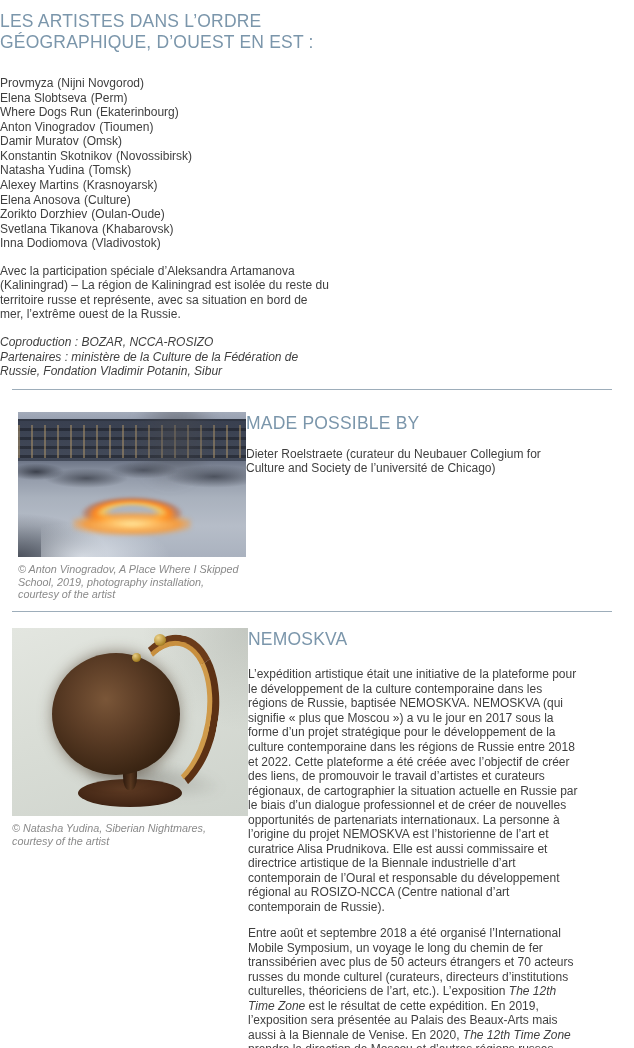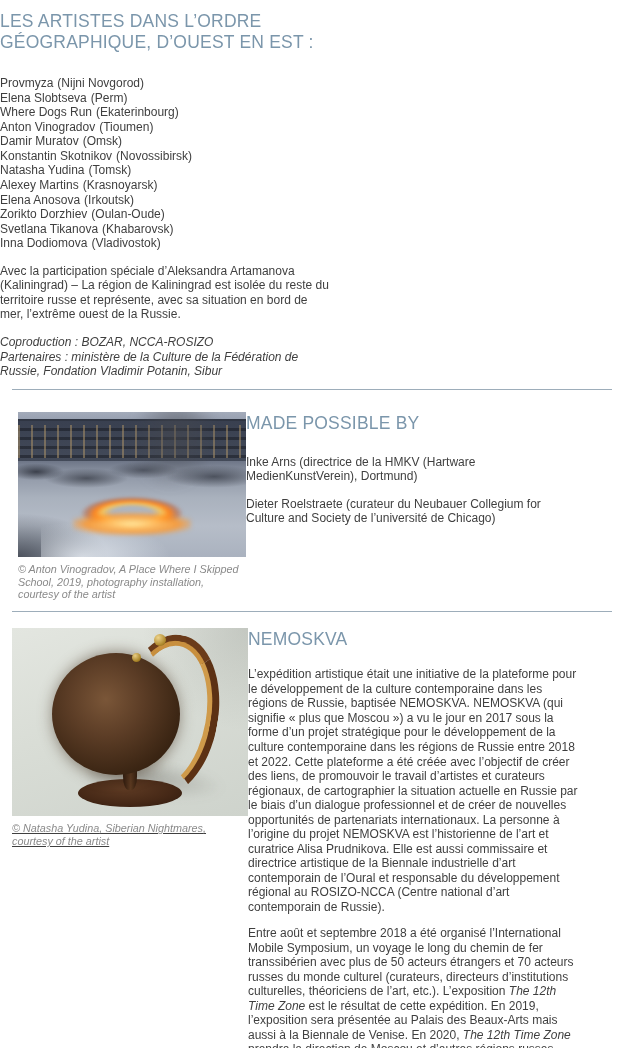--- a/index.html
+++ b/index.html
@@ -10,21 +10,21 @@
     --divider-light:#f3ead8;
     --link:#3d4f5f;
   }
   *{box-sizing:border-box;}
   html,body{margin:0;padding:0;background:#fff;}
   body{width:634px;font-family:"Liberation Sans",sans-serif;color:var(--body);}
   .page{width:634px;padding-top:10px;background:#fff;}
 
   .row{display:flex;align-items:flex-start;}
   .left{flex:0 0 246px;width:246px;padding-left:18px;}
-  .left.wide{flex:0 0 248px;width:248px;padding-left:12px;text-decoration:underline;}
+  .left.wide{flex:0 0 248px;width:248px;padding-left:12px;}
   .right{width:352px;padding-right:18px;}
 
   h2{margin:1px 0 0 0;font-size:17.5px;line-height:1.2;font-weight:400;color:var(--accent);letter-spacing:.2px;}
   .body-text{font-size:12px;line-height:1.21;margin:0;}
   .bold{font-weight:400;}
   .caption{margin:6px 0 0 0;font-size:10.8px;line-height:1.2;font-style:italic;color:var(--caption);}
   .credits{font-style:italic;}
   .credits .line{display:block;}
   .artist-list{margin-top:23px;}
   .artist{font-size:12px;line-height:1.215;}
@@ -127,21 +127,21 @@
       <h2>LES ARTISTES DANS L’ORDRE GÉOGRAPHIQUE, D’OUEST EN EST :</h2>
       <div class="artist-list body-text">
         <div class="artist"><span class="bold">Provmyza</span><span class="city">(Nijni Novgorod)</span></div>
         <div class="artist"><span class="bold">Elena Slobtseva</span><span class="city">(Perm)</span></div>
         <div class="artist"><span class="bold">Where Dogs Run</span><span class="city">(Ekaterinbourg)</span></div>
         <div class="artist"><span class="bold">Anton Vinogradov</span><span class="city">(Tioumen)</span></div>
         <div class="artist"><span class="bold">Damir Muratov</span><span class="city">(Omsk)</span></div>
         <div class="artist"><span class="bold">Konstantin Skotnikov</span><span class="city">(Novossibirsk)</span></div>
         <div class="artist"><span class="bold">Natasha Yudina</span><span class="city">(Tomsk)</span></div>
         <div class="artist"><span class="bold">Alexey Martins</span><span class="city">(Krasnoyarsk)</span></div>
-        <div class="artist"><span class="bold">Elena Anosova</span><span class="city">(Irkoutsk)</span></div>
+        <div class="artist"><span class="bold">Elena Anosova</span><span class="city">(Culture)</span></div>
         <div class="artist"><span class="bold">Zorikto Dorzhiev</span><span class="city">(Oulan-Oude)</span></div>
         <div class="artist"><span class="bold">Svetlana Tikanova</span><span class="city">(Khabarovsk)</span></div>
         <div class="artist"><span class="bold">Inna Dodiomova</span><span class="city">(Vladivostok)</span></div>
       </div>
       <p class="body-text para"><span>Avec la participation spéciale d’</span><span class="bold">Aleksandra Artamanova</span><span> (Kaliningrad) – La région de Kaliningrad est isolée du reste du territoire russe et représente, avec sa situation en bord de mer, l’extrême ouest de la Russie.</span></p>
       <p class="body-text para credits">
           <span class="line">Coproduction : BOZAR, NCCA-ROSIZO</span>
           <span class="line">Partenaires : ministère de la Culture de la Fédération de Russie, Fondation Vladimir Potanin, Sibur</span>
         </p>
     </div>
@@ -160,21 +160,20 @@
         <div class="i2-corner"></div>
         <div class="i2-snowlight"></div>
         <div class="i2-smoke"></div>
         <div class="i2-ring"></div>
         <div class="i2-ringfront"></div>
       </div>
       <p class="caption">© Anton Vinogradov, A Place Where I Skipped School, 2019, photography installation, courtesy of the artist</p>
     </div>
     <div class="right">
       <h2>MADE POSSIBLE BY</h2>
-      <p class="body-text mp-para mp-first"><span class="bold">Inke Arns</span><span> (directrice de la HMKV (Hartware MedienKunstVerein), Dortmund)</span></p>
       <p class="body-text mp-para"><span class="bold">Dieter Roelstraete</span><span> (curateur du Neubauer Collegium for Culture and Society de l’université de Chicago)</span></p>
     </div>
   </section>
 
   <div class="divider"></div>
 
   <section class="row sec3">
     <div class="left wide">
       <div class="art img3">
         <div class="g-shade"></div>

